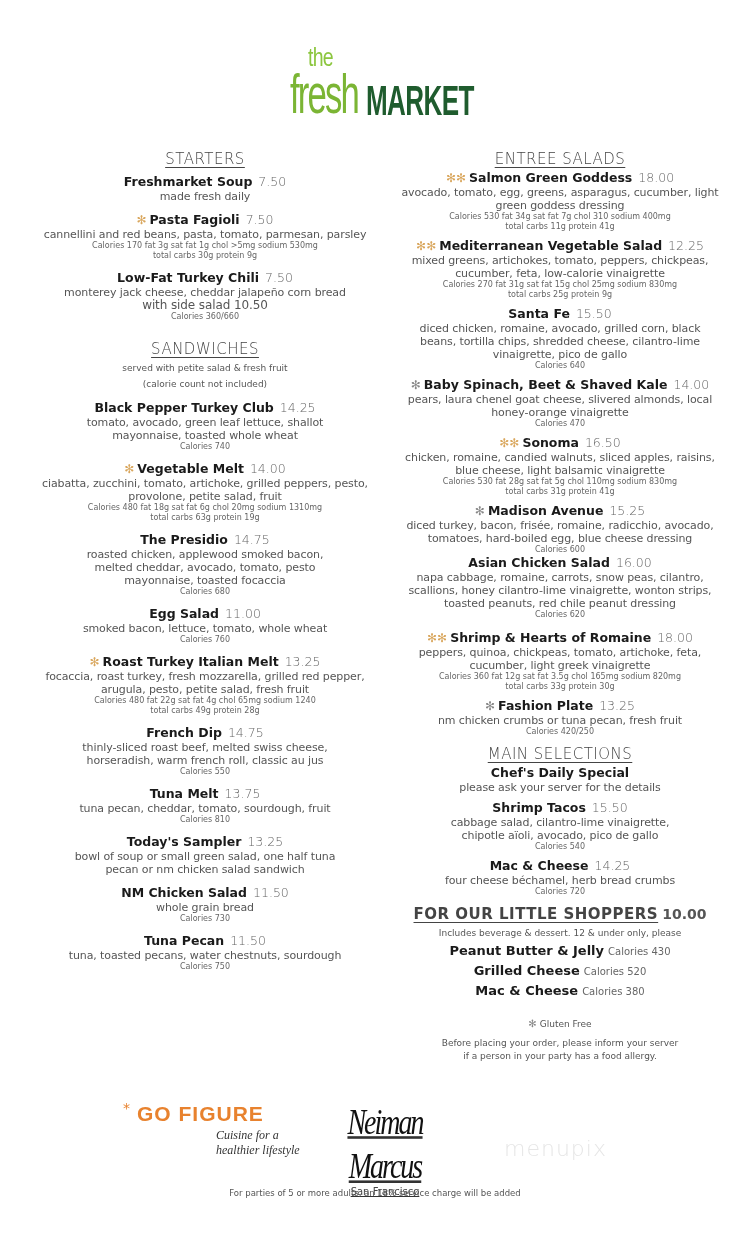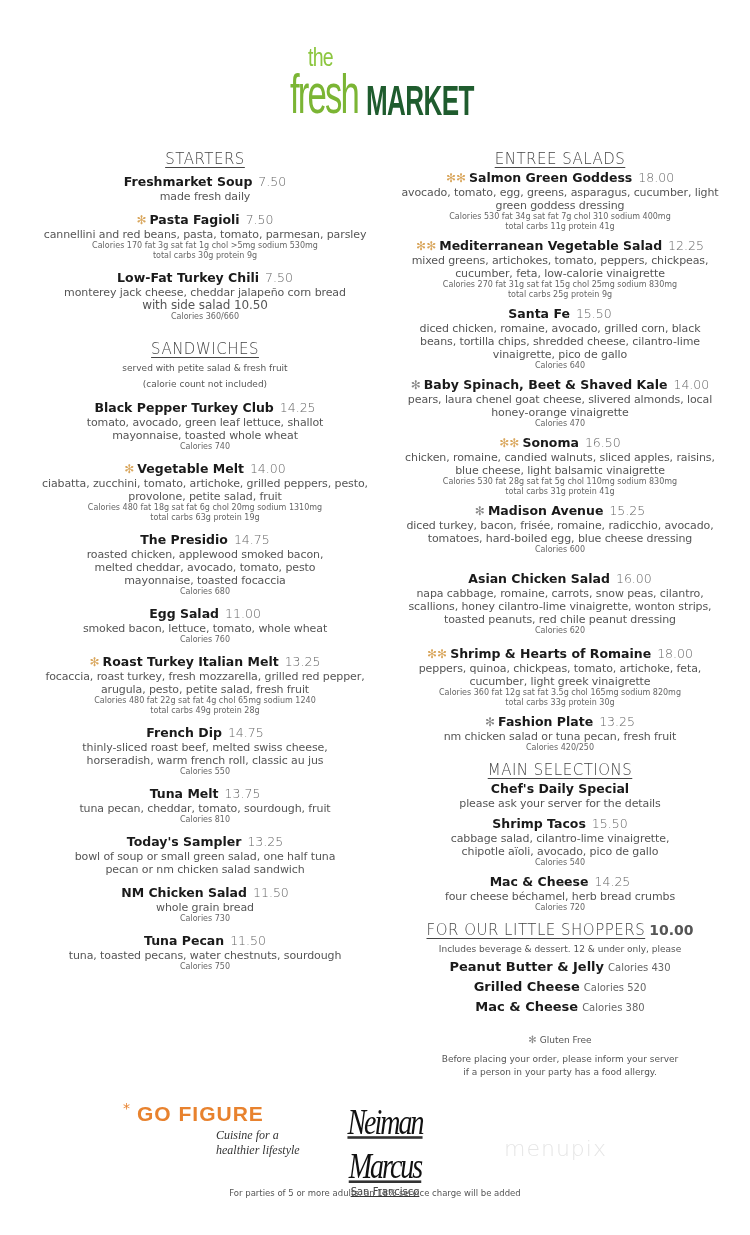--- a/index.html
+++ b/index.html
@@ -38,21 +38,21 @@
   .item .name-line { line-height: 16px; font-size: 13px; white-space: nowrap; text-align: center; }
   .item .name { font-weight: 700; color: #1a1a1a; font-size: 12.5px; }
   .item .price { color: #666; font-weight: 300; font-size: 12.5px; margin-left: 6px; }
   .item .desc { font-size: 11px; color: #555; line-height: 13px; letter-spacing: -0.1px; }
   .item .nutri { font-size: 8px; color: #666; line-height: 10px; }
   .gf { color: #d9a65c; font-size: 12px; margin-right: 3px; }
   .gf.dark { color: #888; }
   .kid { line-height: 18px; }
   .kid .name { font-weight: 700; color: #1a1a1a; font-size: 13px; }
   .kid .cal { font-size: 10px; color: #666; margin-left: 4px; }
-  .little-title { display: inline; }
+  .little-title { display: inline; font-weight: bold; }
   .little-price { font-size: 14px; color: #555; font-weight: 700; margin-left: 4px; }
   .legend { font-size: 9px; color: #555; margin-top: 16px; line-height: 14px; }
   .allergy { font-size: 9px; color: #555; line-height: 13px; margin-top: 6px; }
   .gofigure { position: absolute; left: 123px; top: 1100px; width: 200px; height: 70px; }
   .gofigure .star { position: absolute; left: 0; top: 0; color: #e8822e; font-size: 14px; }
   .gofigure .word { position: absolute; left: 14px; top: 2px; color: #e8822e; font-weight: 700;
     font-size: 21px; letter-spacing: 1px; font-family: "Liberation Sans", sans-serif; }
   .gofigure .tag { position: absolute; left: 93px; top: 28px; font-family: "Liberation Serif", serif;
     font-style: italic; font-size: 12px; color: #333; line-height: 15px; text-align: left; }
   .neiman { position: absolute; left: 320px; top: 1110px; width: 130px; text-align: center; text-decoration: underline; }
@@ -195,42 +195,42 @@
       <div class="nutri">Calories 470</div>
     </div>
 
     <div class="item" style="margin-bottom:6px">
       <div class="name-line"><span class="gf">✻✻</span><span class="name">Sonoma</span><span class="price">16.50</span></div>
       <div class="desc" style="padding:0 14px">chicken, romaine, candied walnuts, sliced apples, raisins, blue cheese, light balsamic vinaigrette</div>
       <div class="nutri">Calories 530 fat 28g sat fat 5g chol 110mg sodium 830mg</div>
       <div class="nutri">total carbs 31g protein 41g</div>
     </div>
 
-    <div class="item" style="margin-bottom:16px">
+    <div class="item" style="margin-bottom:0">
       <div class="name-line"><span class="gf dark">✻</span><span class="name">Madison Avenue</span><span class="price">15.25</span></div>
       <div class="desc" style="padding:0 4px">diced turkey, bacon, frisée, romaine, radicchio, avocado, tomatoes, hard-boiled egg, blue cheese dressing</div>
       <div class="nutri">Calories 600</div>
     </div>
 
     <div class="item" style="margin-bottom:10px">
       <div class="name-line"><span class="name">Asian Chicken Salad</span><span class="price">16.00</span></div>
       <div class="desc" style="padding:0 12px">napa cabbage, romaine, carrots, snow peas, cilantro, scallions, honey cilantro-lime vinaigrette, wonton strips, toasted peanuts, red chile peanut dressing</div>
       <div class="nutri">Calories 620</div>
     </div>
 
     <div class="item" style="margin-bottom:6px">
       <div class="name-line"><span class="gf">✻✻</span><span class="name">Shrimp &amp; Hearts of Romaine</span><span class="price">18.00</span></div>
       <div class="desc" style="padding:0 14px">peppers, quinoa, chickpeas, tomato, artichoke, feta, cucumber, light greek vinaigrette</div>
       <div class="nutri">Calories 360 fat 12g sat fat 3.5g chol 165mg sodium 820mg</div>
       <div class="nutri">total carbs 33g protein 30g</div>
     </div>
 
     <div class="item" style="margin-bottom:8px">
       <div class="name-line"><span class="gf dark">✻</span><span class="name">Fashion Plate</span><span class="price">13.25</span></div>
-      <div class="desc">nm chicken salad or tuna pecan, fresh fruit</div>
+      <div class="desc">nm chicken crumbs or tuna pecan, fresh fruit</div>
       <div class="nutri">Calories 420/250</div>
     </div>
   </div>
 
   <div>
     <div class="section-title" style="margin-bottom:2px">MAIN SELECTIONS</div>
 
     <div class="item" style="margin-bottom:6px">
       <div class="name-line"><span class="name">Chef's Daily Special</span></div>
       <div class="desc">please ask your server for the details</div>

